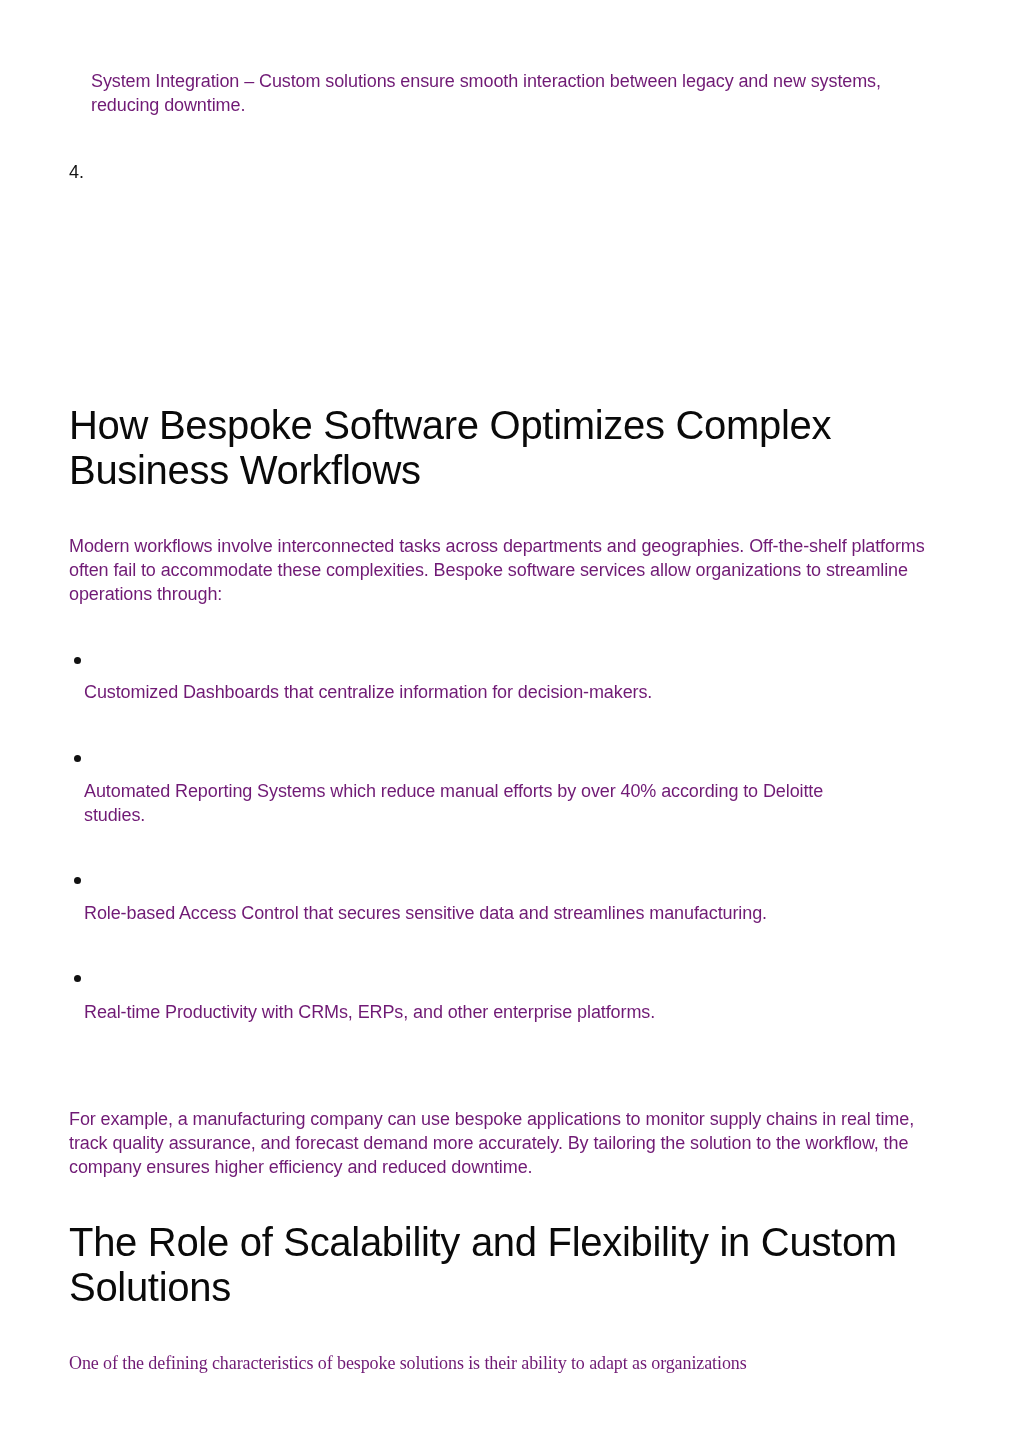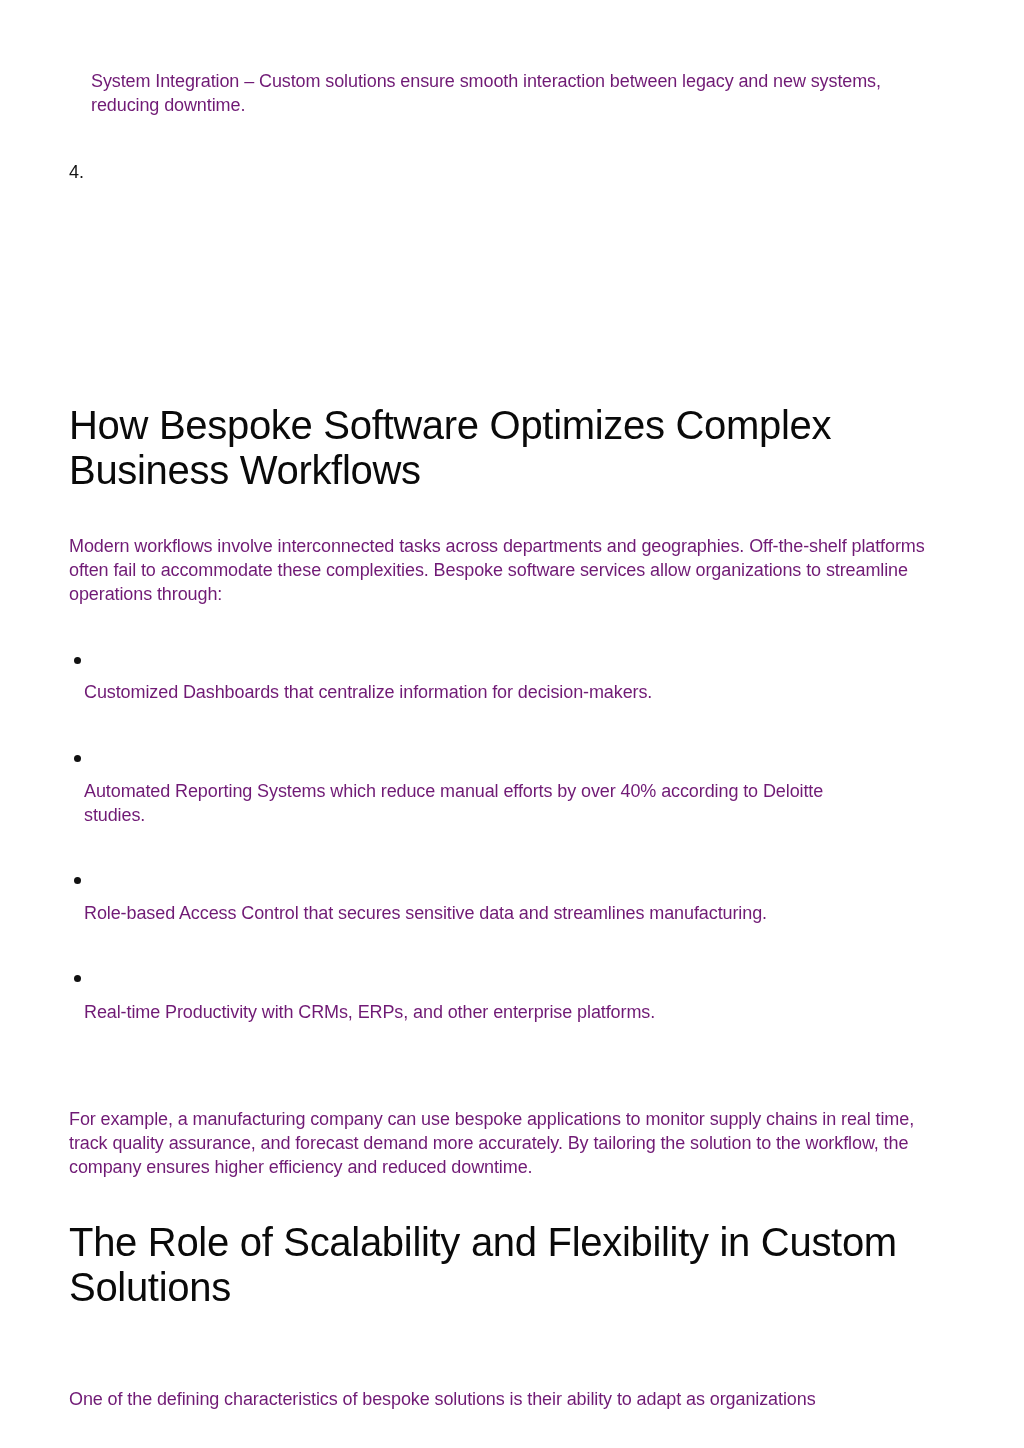--- a/index.html
+++ b/index.html
@@ -50,15 +50,15 @@
     <li>
       <span class="abs bullet" style="top:975px;"></span>
       <div class="abs body-text indent2" style="top:1000px;">Real-time Productivity with CRMs, ERPs, and other enterprise platforms.</div>
     </li>
   </ul>
 
   <div class="abs body-text col" style="top:1107px;">For example, a manufacturing company can use bespoke applications to monitor supply chains in real time, track quality assurance, and forecast demand more accurately. By tailoring the solution to the workflow, the company ensures higher efficiency and reduced downtime.</div>
 
   <h2 class="abs col" style="top:1220px; width:840px;">The Role of Scalability and Flexibility in Custom Solutions</h2>
 
-  <div class="abs body-text col" style="top:1387px; white-space:nowrap;">One of the defining characteristics of bespoke solutions is their ability to adapt as organizations</div>
+  <div class="abs body-text col" style="top:1351px; white-space:nowrap;font-family:Liberation Serif, serif;">One of the defining characteristics of bespoke solutions is their ability to adapt as organizations</div>
 
 </div>
 
 </body></html>

